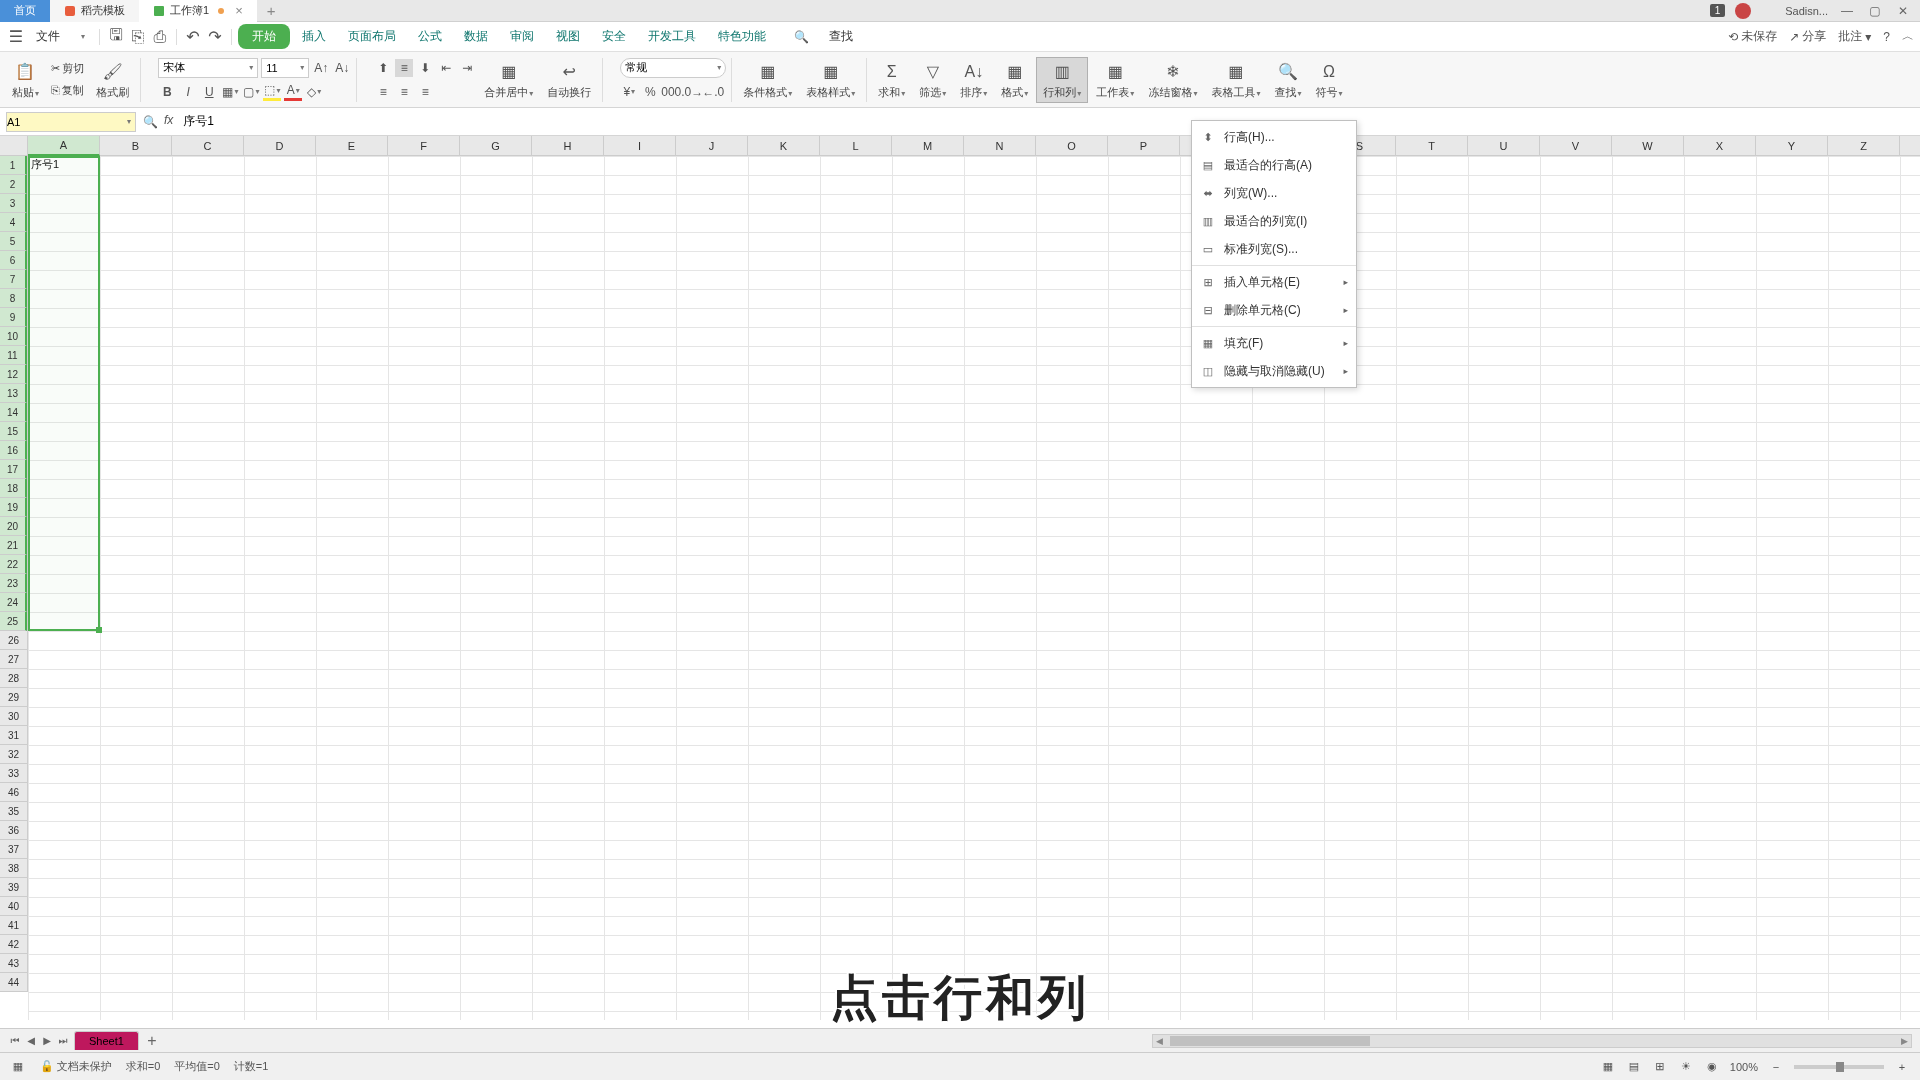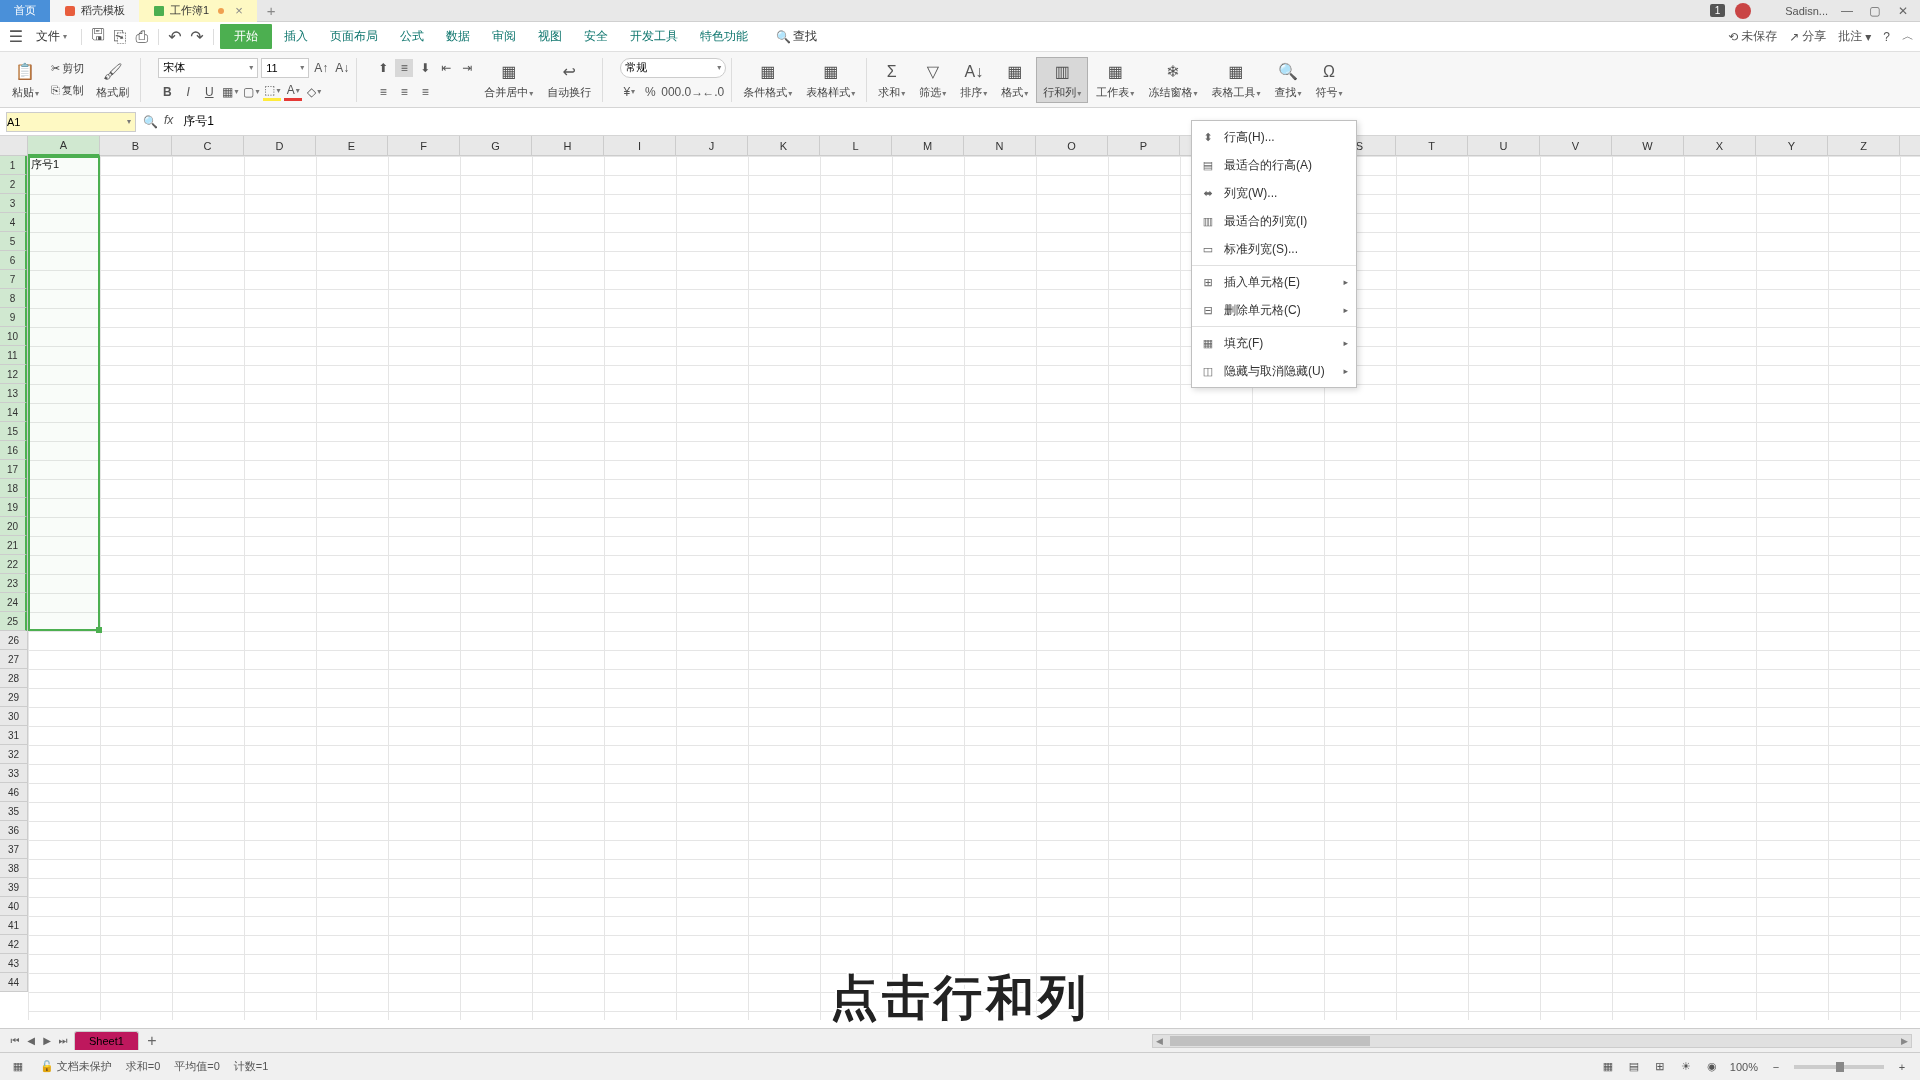--- a/index.html
+++ b/index.html
@@ -3,36 +3,36 @@
 <meta charset="utf-8">
 <style>
 * { margin: 0; padding: 0; box-sizing: border-box; font-family: "Microsoft YaHei", Arial, sans-serif; }
 body { background: #fff; overflow: hidden; width: 1920px; height: 1080px; position: relative; }
 
 
 .titlebar { height: 22px; background: #e8e8e8; display: flex; align-items: center; border-bottom: 1px solid #d0d0d0; }
 .tab { height: 22px; padding: 0 14px; display: flex; align-items: center; font-size: 11px; cursor: pointer; gap: 5px; position: relative; }
 .tab.home { background: #4a90d9; color: #fff; }
 .tab.template { background: #f5f5f5; color: #333; }
-.tab.active { background: #fef9c3; color: #333; }
+.tab.active { background: #ffffff; color: #333; }
 .tab-icon { width: 12px; height: 12px; display: inline-block; }
 .tab-dot { width: 6px; height: 6px; border-radius: 50%; background: #f0a050; margin-left: 4px; }
 .tab-close { margin-left: 6px; color: #888; font-size: 13px; }
 .tab-add { padding: 0 10px; color: #888; font-size: 15px; cursor: pointer; }
 .titlebar-right { margin-left: auto; display: flex; align-items: center; gap: 10px; padding-right: 8px; }
 .badge { background: #555; color: #fff; font-size: 10px; padding: 1px 5px; border-radius: 2px; }
 .avatar { width: 16px; height: 16px; border-radius: 50%; background: #c94545; }
 .win-btn { width: 18px; height: 18px; display: flex; align-items: center; justify-content: center; color: #666; cursor: pointer; font-size: 12px; }
 
 
 .menubar { height: 30px; background: #fff; display: flex; align-items: center; padding: 0 6px; border-bottom: 1px solid #e0e0e0; gap: 2px; }
 .menu-icon { width: 20px; height: 20px; display: flex; align-items: center; justify-content: center; cursor: pointer; color: #555; }
-.menu-file { font-size: 12px; padding: 3px 8px; cursor: pointer; color: #333; display: flex; align-items: center; gap: 2px; text-align: center; }
+.menu-file { font-size: 12px; padding: 3px 8px; cursor: pointer; color: #333; display: flex; align-items: center; gap: 20px; text-align: center; }
 .menu-tab { font-size: 12px; padding: 4px 10px; cursor: pointer; color: #0f766e; }
-.menu-tab.active { background: #4CAF50; color: #fff; border-radius: 1px; padding: 4px 14px; }
+.menu-tab.active { background: #4CAF50; color: #fff; border-radius: 8px; padding: 4px 14px; }
 .menubar-right { margin-left: auto; display: flex; align-items: center; gap: 12px; font-size: 12px; color: #555; }
 .menubar-right span { cursor: pointer; display: flex; align-items: center; gap: 3px; }
 .sep { width: 1px; height: 16px; background: #ddd; margin: 0 4px; }
 
 
 .ribbon { height: 56px; background: #f7f7f7; border-bottom: 1px solid #d5d5d5; display: flex; align-items: center; padding: 0 6px; gap: 2px; }
 .rgroup { display: flex; flex-direction: column; align-items: center; padding: 2px 6px; gap: 1px; }
 .rgroup.big { justify-content: center; }
 .rgroup-label { font-size: 11px; color: #444; }
 .rgroup-icon { width: 24px; height: 24px; display: flex; align-items: center; justify-content: center; color: #555; }

